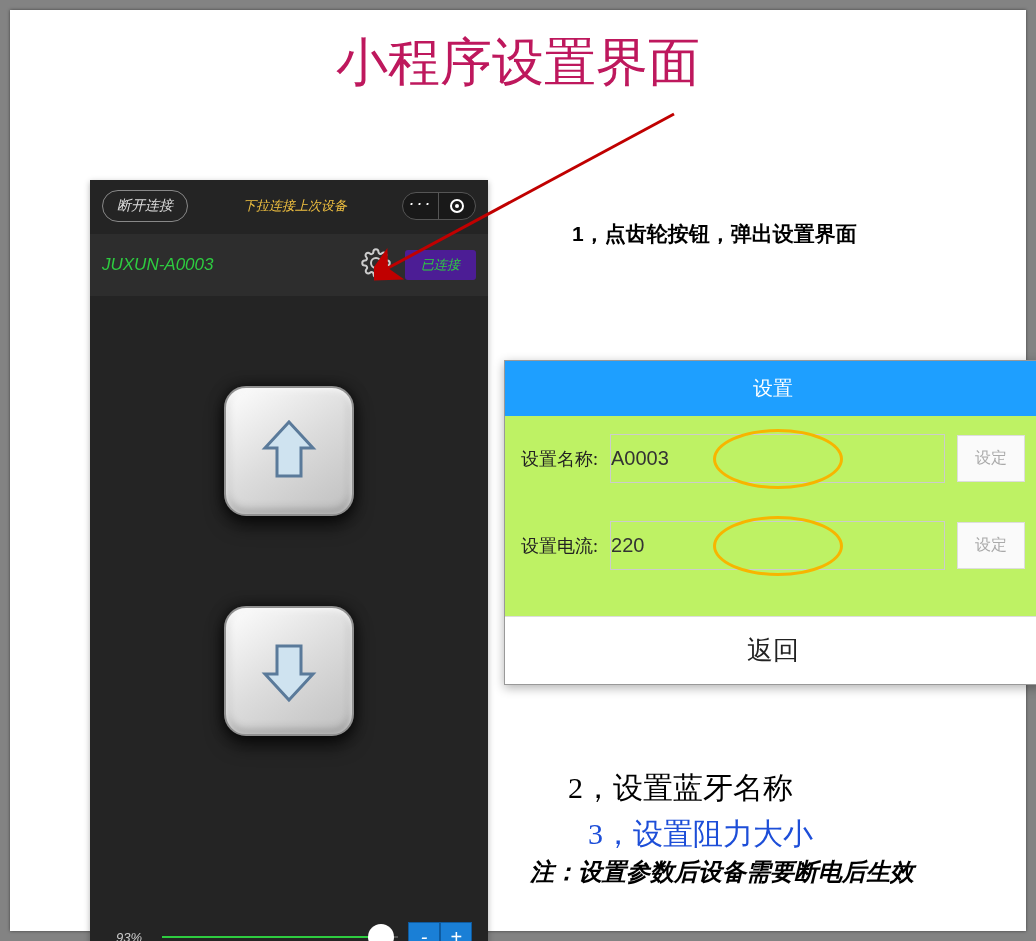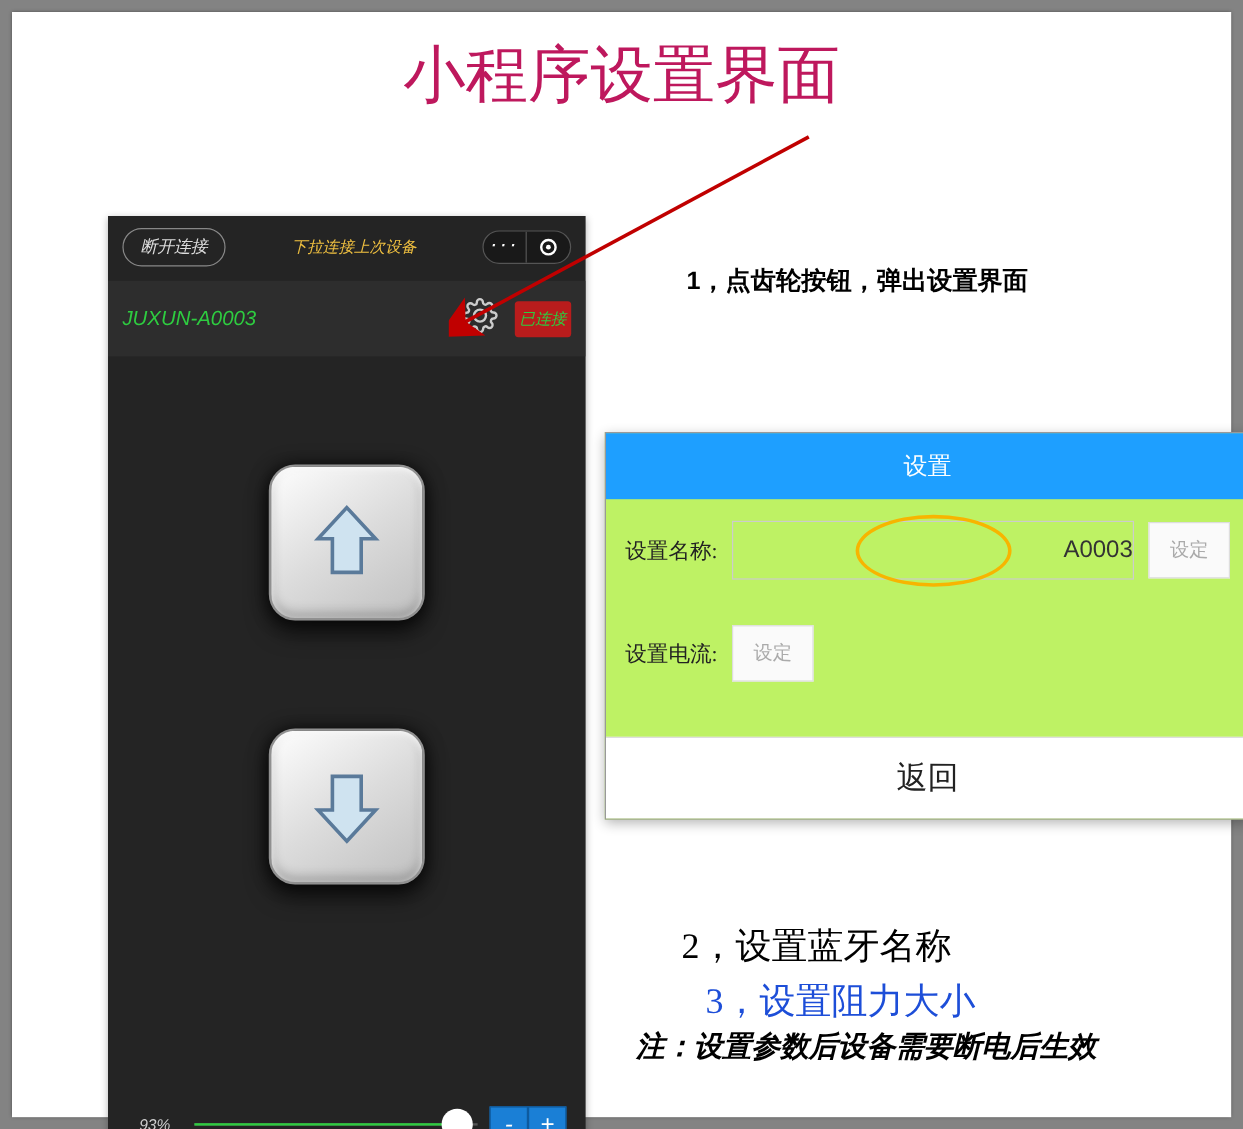--- a/index.html
+++ b/index.html
@@ -84,24 +84,24 @@
     display: flex;
     align-items: center;
     padding: 14px 12px;
     background: #2d2d2d;
     margin-top: 6px;
   }
   .device-name { color: #2ecc40; font-size: 17px; flex: 1; font-family: Arial, sans-serif; }
   .gear-wrap { margin-right: 14px; }
   .gear-svg { width: 30px; height: 30px; }
   .connected-badge {
-    background: #b91c1c;
+    background: #4c1d95;
     color: #2ecc40;
     font-size: 13px;
-    padding: 6px 4px;
+    padding: 6px 16px;
     border-radius: 3px;
   }
 
   .arrow-btns {
     display: flex;
     flex-direction: column;
     align-items: center;
     gap: 90px;
     margin-top: 90px;
   }
@@ -221,21 +221,21 @@
     display: flex;
     align-items: center;
     margin-bottom: 38px;
     gap: 12px;
   }
   .popup-label { font-size: 18px; color: #222; flex: 0 0 auto; font-family: Liberation Serif, serif; }
   .popup-input-wrap { flex: 1; position: relative; }
   .popup-input {
     width: 100%;
     border: 1px solid #ccc;
-    text-align: right;
+    text-align: left;
     font-size: 20px;
     padding: 12px 0;
     color: #333;
     font-family: Arial;
   }
   .ellipse {
     position: absolute;
     left: 50%; top: 50%;
     transform: translate(-50%, -50%);
     width: 130px; height: 60px;
@@ -334,20 +334,24 @@
       <div class="popup-row">
         <div class="popup-label">设置名称:</div>
         <div class="popup-input-wrap">
           <div class="popup-input">A0003</div>
           <div class="ellipse"></div>
         </div>
         <div class="popup-set-btn">设定</div>
       </div>
       <div class="popup-row">
         <div class="popup-label">设置电流:</div>
+        <div class="popup-input-wrap">
+          <div class="popup-input">220</div>
+          <div class="ellipse"></div>
+        </div>
         <div class="popup-set-btn">设定</div>
       </div>
     </div>
     <div class="popup-footer">返回</div>
   </div>
 
   <div class="step2">2，设置蓝牙名称</div>
   <div class="step3">3，设置阻力大小</div>
   <div class="note">注：设置参数后设备需要断电后生效</div>
 

